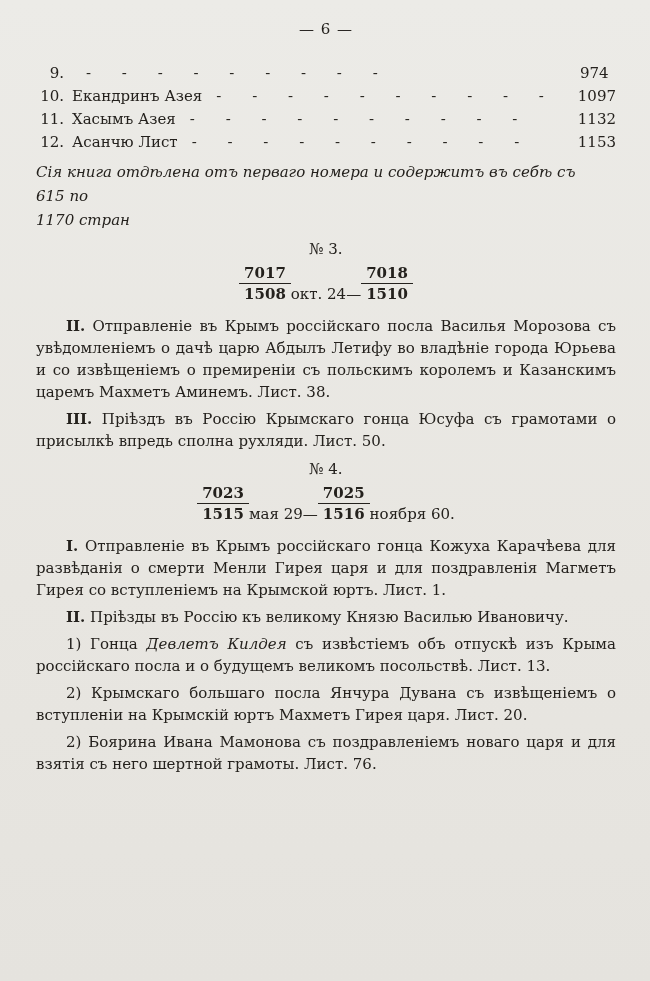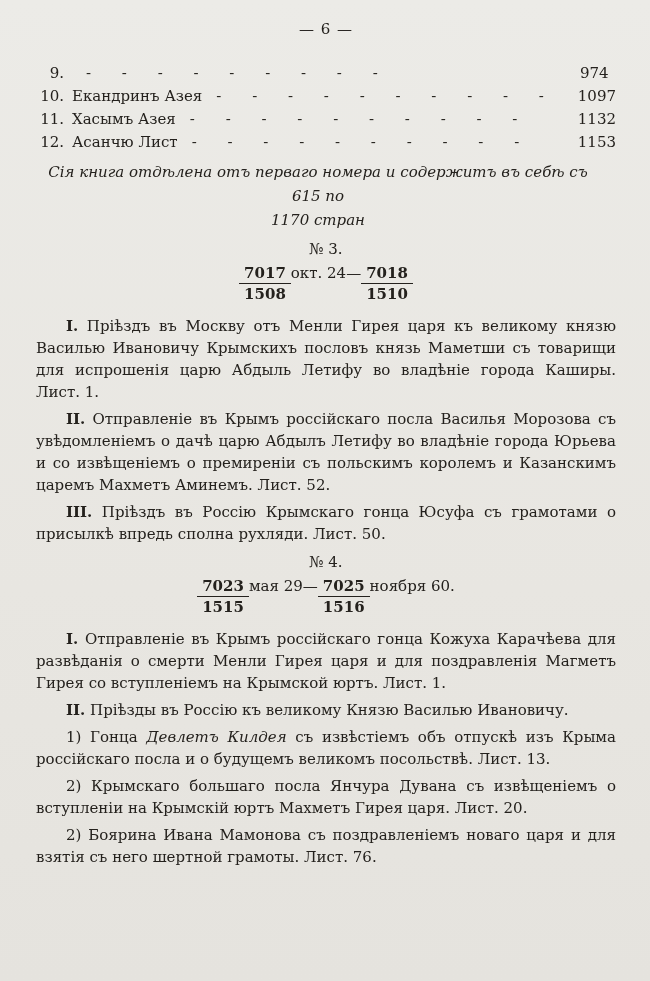--- a/index.html
+++ b/index.html
@@ -33,37 +33,37 @@
     flex: 1;
     overflow: hidden;
     white-space: nowrap;
     word-spacing: 26px;
     margin: 0 10px 0 14px;
     color: #2a2722;
   }
   .row .pg { flex: none; min-width: 36px; text-align: left; }
 
   .italic-note {
-    text-align: center;
+    text-align: left;
     font-style: italic;
     font-size: 15px;
     line-height: 24px;
     margin: 6px 16px 8px 0;
   }
 
   .section-no {
     text-align: center;
     font-size: 15px;
     margin: 8px 0 6px 0;
   }
 
   .dateline {
     display: flex;
     justify-content: center;
-    align-items: flex-start;
+    align-items: flex-end;
     font-size: 15px;
     margin: 6px 0 12px 0;
   }
   .fraction { display: inline-block; text-align: center; font-weight: bold; }
   .fraction .top { display: block; border-bottom: 1.4px solid #24211d; padding: 0 5px 1px 5px; line-height: 18px; }
   .fraction .bot { display: block; padding-top: 1px; line-height: 18px; }
 
   .para {
     font-size: 15px;
     line-height: 22px;
@@ -120,23 +120,22 @@
       <span class="bot">1508</span>
     </span>
     <span>окт. 24—</span>
     <span class="fraction">
       <span class="top">7018</span>
       <span class="bot">1510</span>
     </span>
     <span></span>
   </div>
 
-  <p class="para"><span class="bold">I.</span> <span>Пріѣздъ въ Москву отъ Менли Гирея царя къ великому князю Василью Ивановичу Крымскихъ пословъ князь Маметши съ товарищи для испрошенія царю Абдыль Летифу во владѣніе города Каширы. Лист. 1.</span></p>
 
-  <p class="para"><span class="bold">II.</span> <span>Отправленіе въ Крымъ россійскаго посла Василья Морозова съ увѣдомленіемъ о дачѣ царю Абдылъ Летифу во владѣніе города Юрьева и со извѣщеніемъ о премиреніи съ польскимъ королемъ и Казанскимъ царемъ Махметъ Аминемъ. Лист. 52.</span></p>
+  <p class="para"><span class="bold">II.</span> <span>Отправленіе въ Крымъ россійскаго посла Василья Морозова съ увѣдомленіемъ о дачѣ царю Абдылъ Летифу во владѣніе города Юрьева и со извѣщеніемъ о премиреніи съ польскимъ королемъ и Казанскимъ царемъ Махметъ Аминемъ. Лист. 38.</span></p>
 
   <p class="para"><span class="bold">III.</span> <span>Пріѣздъ въ Россію Крымскаго гонца Юсуфа съ грамотами о присылкѣ впредь сполна рухляди. Лист. 50.</span></p>
 
 
   <div class="section-no">№ 4.</div>
 
   <div class="dateline">
     <span class="fraction">
       <span class="top">7023</span>
       <span class="bot">1515</span>

